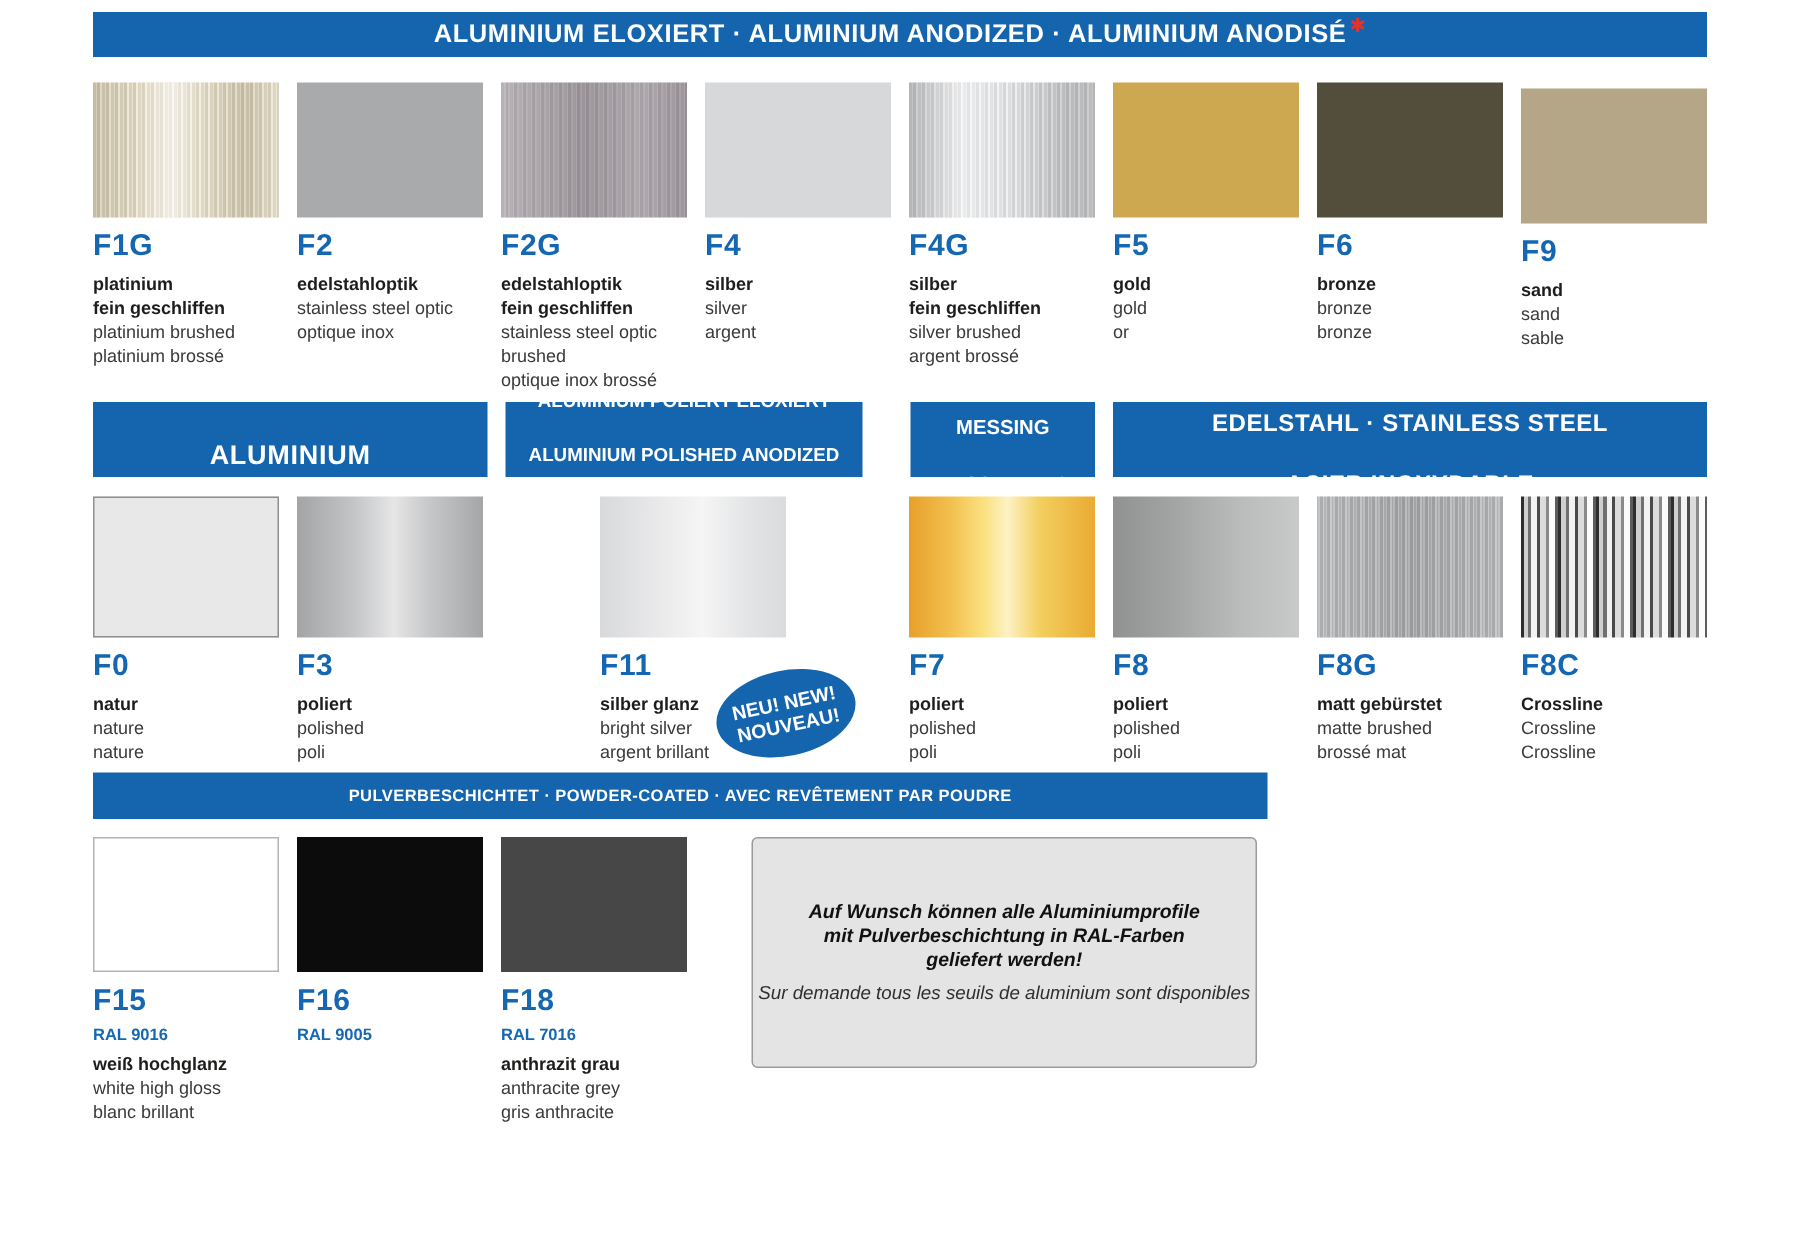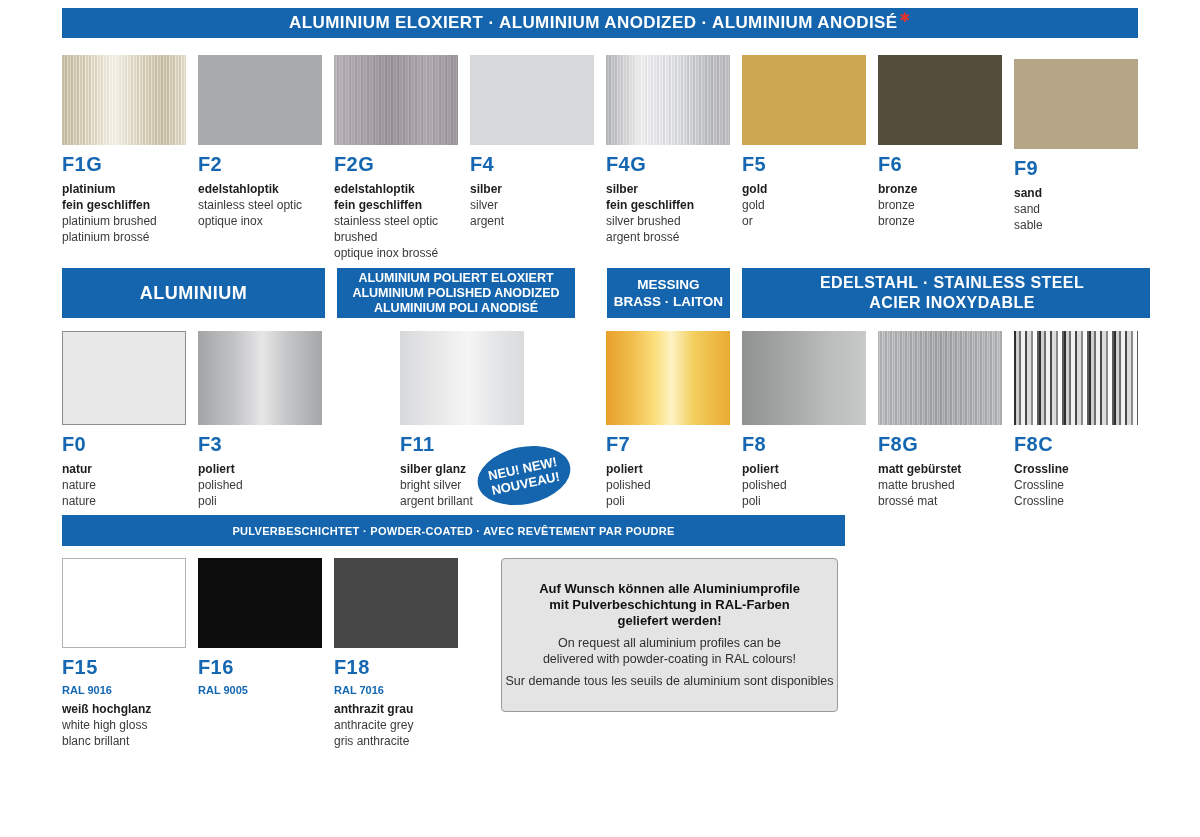--- a/index.html
+++ b/index.html
@@ -1,24 +1,24 @@
 <!DOCTYPE html>
 <html><head>
 <meta charset="utf-8">
 <style>
   html,body{margin:0;padding:0;background:#ffffff;}
   body{width:1200px;height:837px;position:relative;font-family:"Liberation Sans","DejaVu Sans",sans-serif;overflow:hidden;}
   .banner{position:absolute;background:#1465ad;color:#ffffff;font-weight:bold;display:flex;flex-direction:column;align-items:center;justify-content:center;text-align:center;}
-  .banner .bl{white-space:nowrap;}
+  .banner .bl{white-space:nowrap;margin-top:21px;}
   #banner-top{left:62px;top:8px;width:1076px;height:30px;font-size:17px;letter-spacing:.4px;flex-direction:row;}
   .ast{color:#e63229;font-size:13px;vertical-align:super;position:relative;top:-6px;margin-left:2px;font-weight:bold;}
   #banner-aluminium{left:62px;top:268px;width:263px;height:50px;font-size:18px;letter-spacing:.5px;}
   #banner-polished{left:337px;top:268px;width:238px;height:50px;font-size:12.5px;line-height:15px;}
   #banner-messing{left:607px;top:268px;width:123px;height:50px;font-size:13.5px;line-height:17px;}
-  #banner-edelstahl{left:742px;top:268px;width:396px;height:50px;font-size:16px;line-height:20px;letter-spacing:.4px;padding-left:12px;}
+  #banner-edelstahl{left:742px;top:268px;width:396px;height:50px;font-size:16px;line-height:20px;letter-spacing:.4px;}
   #banner-powder{left:62px;top:515px;width:783px;height:31px;font-size:11px;letter-spacing:.3px;flex-direction:row;}
   .card{position:absolute;width:124px;}
   .sw{width:124px;box-sizing:border-box;}
   .r1 .sw{height:90px;}
   .r2 .sw{height:94px;}
   .r3 .sw{height:90px;}
   .code{color:#1567b2;font-weight:bold;font-size:20px;letter-spacing:.4px;margin:8px 0 5px 0;}
   .ral{color:#1567b2;font-weight:bold;font-size:11px;margin:0 0 5px 0;}
   .ln{font-size:12px;line-height:16px;color:#3a3a3a;white-space:nowrap;}
   .ln.b{font-weight:bold;color:#1d1d1b;}
@@ -47,21 +47,21 @@
     repeating-linear-gradient(90deg,#aaacae 0 1px,#bcbec0 1px 2px,#a0a2a4 2px 4px,#c4c6c8 4px 5px);}
   [data-texture="crossline"]{background:repeating-linear-gradient(90deg,#2e2e2e 0 2px,#cfcfcf 2px 5px,#6f6f6f 5px 7px,#f2f2f2 7px 11px,#4a4a4a 11px 13px,#dcdcdc 13px 17px,#8a8a8a 17px 19px,#fbfbfb 19px 23px,#5c5c5c 23px 25px);}
   [data-texture="flat-white"]{background:#ffffff;border:1px solid #b3b3b3;}
   [data-texture="flat-black"]{background:#0c0c0c;}
   [data-texture="flat-anthracite"]{background:#474747;}
   
   .badge{position:absolute;left:477px;top:447px;width:94px;height:57px;background:#1465ad;border-radius:50%;transform:rotate(-12deg);color:#fff;font-weight:bold;font-size:13px;line-height:15px;display:flex;flex-direction:column;align-items:center;justify-content:center;text-align:center;}
   
   .infobox{position:absolute;left:501px;top:558px;width:337px;height:154px;background:#e4e4e4;border:1px solid #9a9a9a;border-radius:4px;display:flex;flex-direction:column;align-items:center;justify-content:center;text-align:center;box-sizing:border-box;padding:6px 4px;}
   .infobox .grp{margin:3px 0;}
-  .infobox .ln{white-space:nowrap;font-size:12.5px;line-height:16px;color:#2f2f2f;}
+  .infobox .ln{white-space:nowrap;font-size:12.5px;line-height:16px;color:#2f2f2f;font-style:italic;}
   .infobox .ln.b{font-size:13px;color:#111;}
 </style>
 </head>
 <body>
 
 <div class="banner" id="banner-top">
   <span>ALUMINIUM ELOXIERT  ·  ALUMINIUM ANODIZED  ·  ALUMINIUM ANODISÉ</span>
   <span class="ast">✱</span>
 </div>
 
@@ -257,19 +257,15 @@
     </div>
 </div>
 
 <div class="infobox">
   <div class="grp">
       <div class="ln b">Auf Wunsch können alle Aluminiumprofile</div>
       <div class="ln b">mit Pulverbeschichtung in RAL-Farben</div>
       <div class="ln b">geliefert werden!</div>
     </div>
   <div class="grp">
-      <div class="ln">On request all aluminium profiles can be</div>
-      <div class="ln">delivered with powder-coating in RAL colours!</div>
-    </div>
-  <div class="grp">
       <div class="ln">Sur demande tous les seuils de aluminium sont disponibles</div>
     </div>
 </div>
 
 </body></html>

